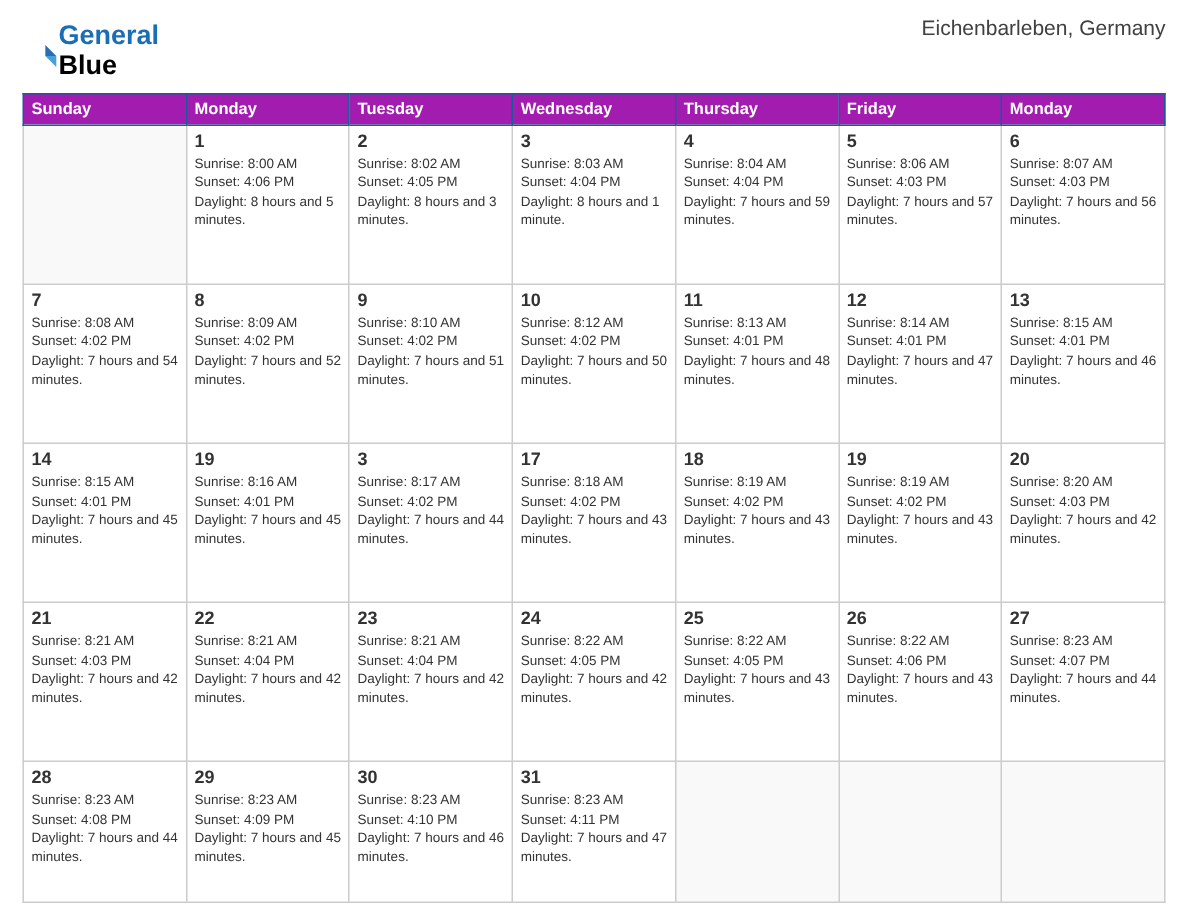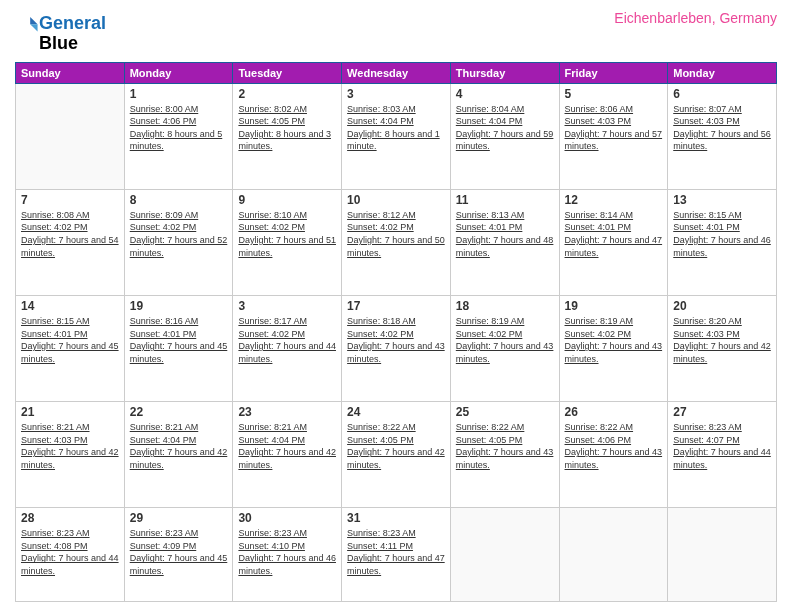--- a/index.html
+++ b/index.html
@@ -18,21 +18,21 @@
       flex-direction: column;
     }
     .header {
       display: flex;
       justify-content: space-between;
       align-items: flex-start;
       margin-bottom: 8px;
     }
     .logo {
       display: flex;
-      align-items: flex-start;
+      align-items: flex-end;
       margin-top: 4px;
     }
     .logo-text {
       font-size: 18px;
       font-weight: bold;
       color: #333;
       line-height: 1.1;
     }
     .logo-text span {
       color: #1a6eb5;
@@ -46,21 +46,21 @@
       text-align: right;
     }
     .month-title {
       font-size: 32px;
       font-weight: bold;
       color: #333;
       line-height: 1.1;
     }
     .location-title {
       font-size: 14px;
-      color: #ec4899;
+      color: #404040;
     }
     .calendar {
       flex: 1;
       border: 1px solid #ccc;
       border-collapse: collapse;
       width: 100%;
       table-layout: fixed;
     }
     .calendar th {
       background-color: #a21caf;
@@ -83,21 +83,20 @@
       font-size: 12px;
       font-weight: bold;
       color: #333;
       display: block;
       margin-bottom: 2px;
     }
     .day-info {
       font-size: 9px;
       color: #333;
       line-height: 1.4;
-      text-decoration: underline;
     }
     .empty-cell {
       background: #f9f9f9;
     }
     .last-row td {
       height: 75px;
     }
   </style>
 </head>
 <body>

